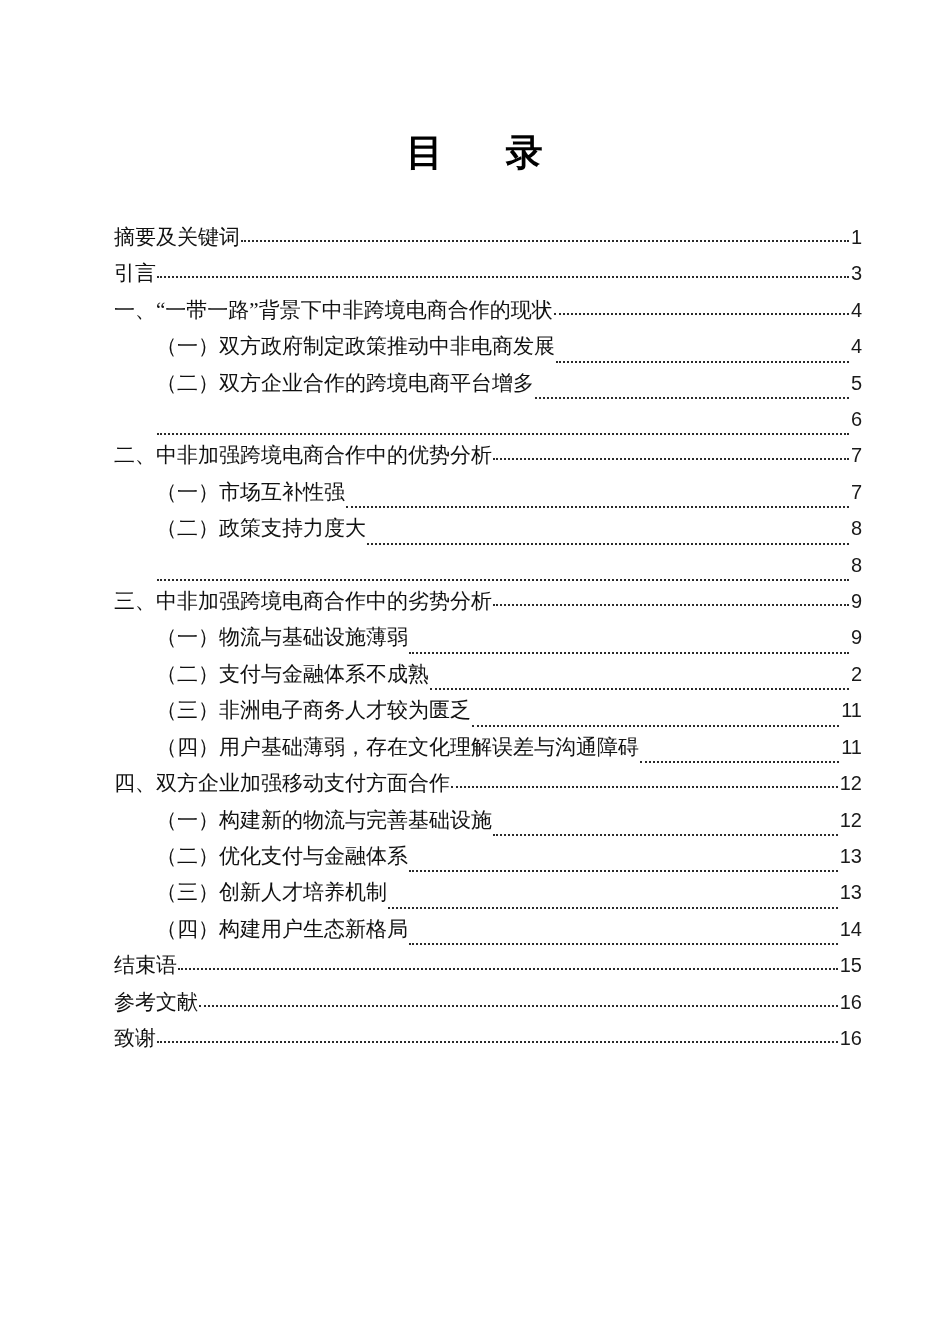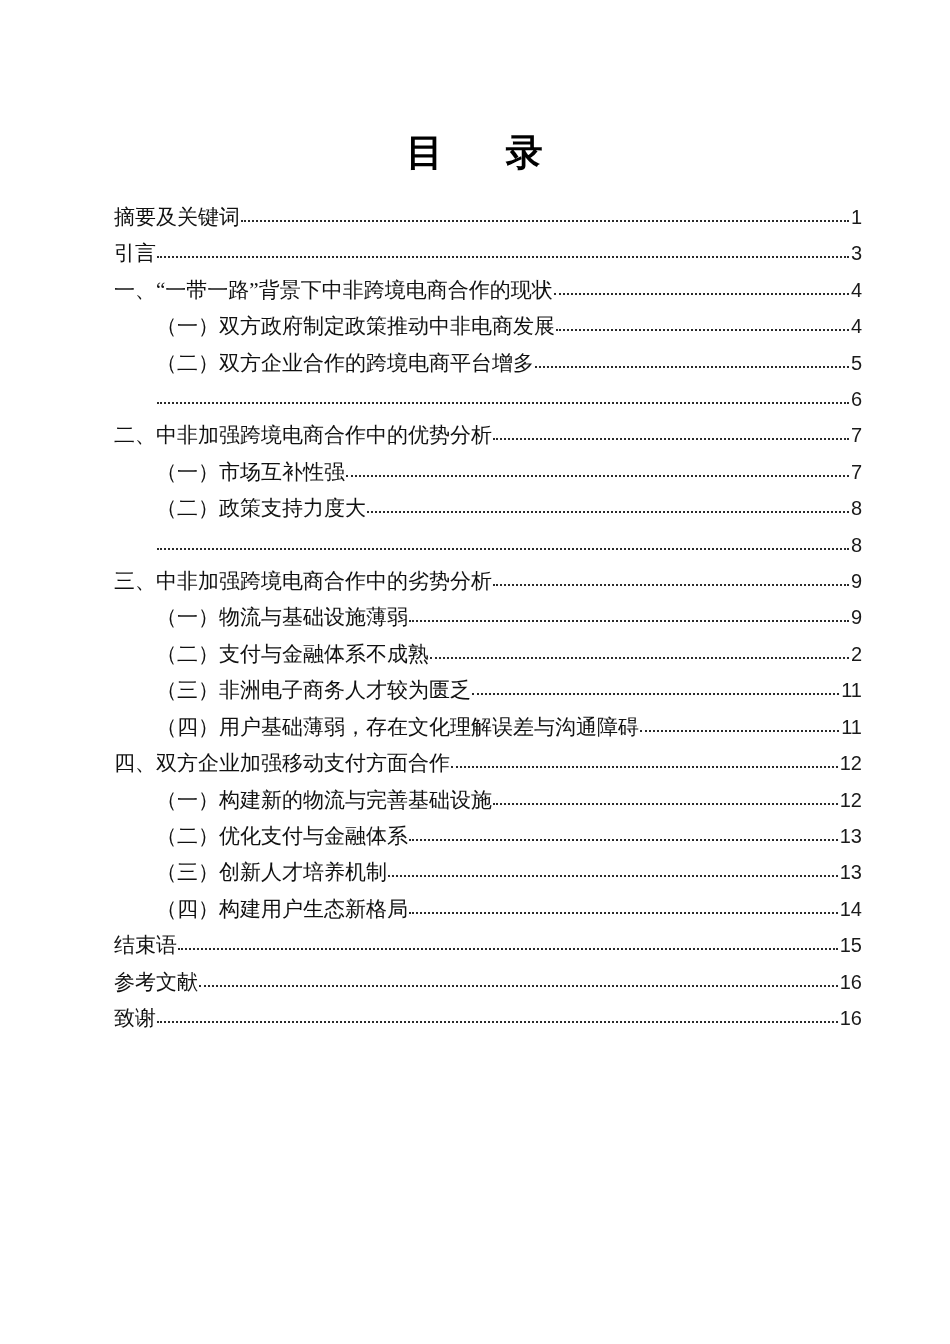--- a/index.html
+++ b/index.html
@@ -21,32 +21,33 @@
     margin-top: 133px;
     text-align: center;
     font-size: 37px;
     font-weight: bold;
     line-height: 40px;
     white-space: pre;
     letter-spacing: 1px;
     color: #000000;
   }
   .toc {
-    margin: 26px 88px 0 114px;
+    margin: 46px 88px 0 114px;
   }
   .toc-row {
     display: flex;
     align-items: baseline;
     line-height: 36.4px;
     font-size: 21px;
     color: #111111;
     cursor: default;
   }
   .toc-row.level-1 {
     padding-left: 42px;
+    align-items: flex-end;
   }
   .toc-label {
     white-space: nowrap;
     flex: 0 0 auto;
   }
   .dot-leader {
     flex: 1 1 auto;
     min-width: 12px;
     border-bottom: 2px dotted #2a2a2a;
     margin: 0 2px 0 1px;

